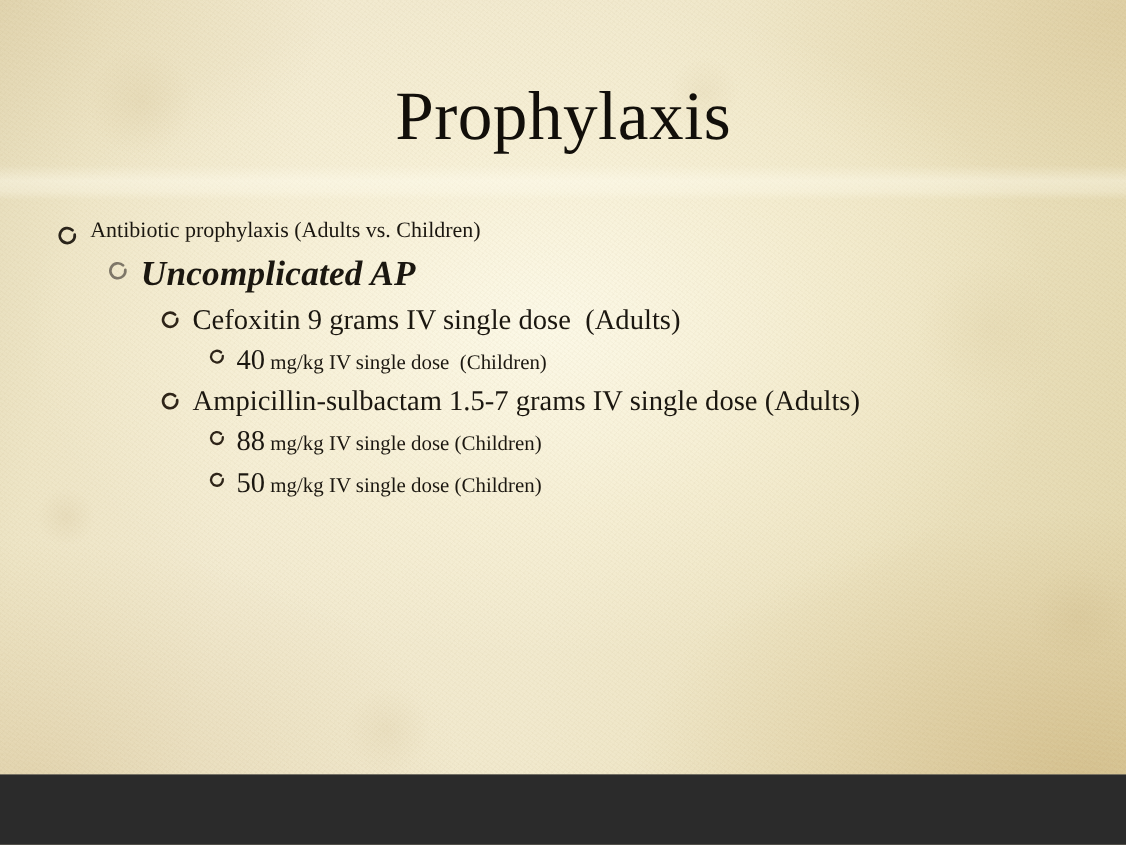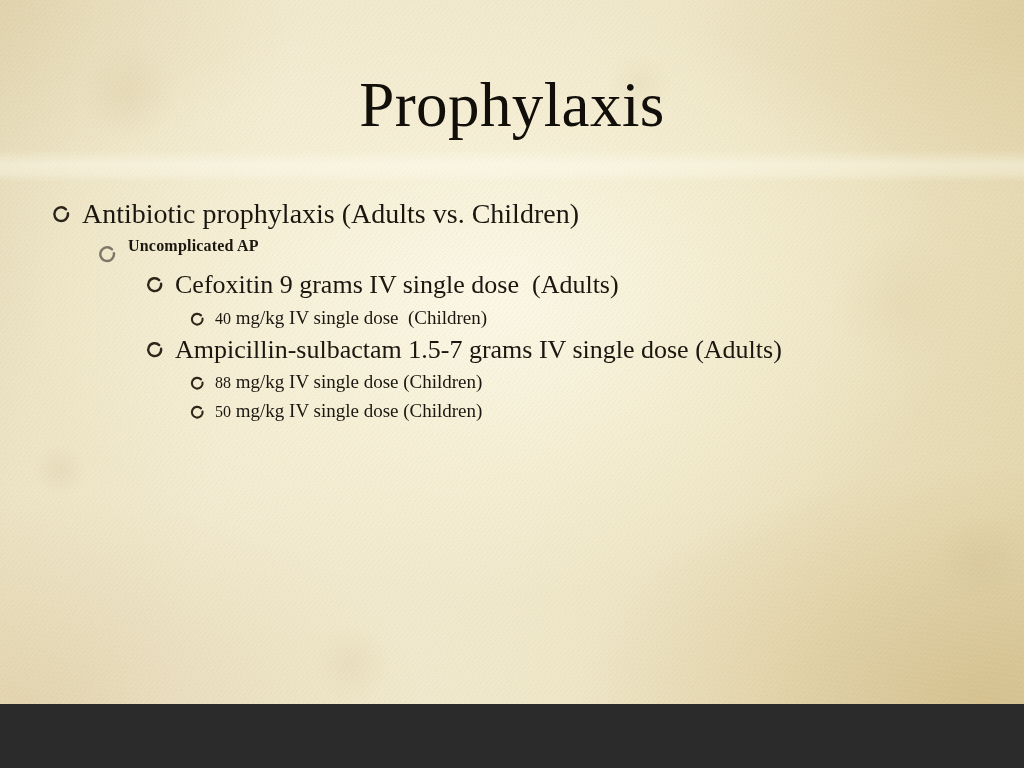--- a/index.html
+++ b/index.html
@@ -138,37 +138,37 @@
   .bullet svg { display: block; }
 
   .txt {
     flex: 1 1 auto;
     white-space: pre-wrap;
   }
 
   
   .lvl1            { margin-bottom: 4px; }
   .lvl1 .bullet    { width: 30px; padding-top: 9px; }
-  .lvl1 .txt       { font-size: 28px; line-height: 1.30; }
+  .lvl1 .txt       { font-size: 20px; line-height: 1.30; }
 
   
   .lvl2            { margin-left: 46px; margin-bottom: 4px; }
   .lvl2 .bullet    { width: 30px; padding-top: 9px; }
-  .lvl2 .txt       { font-size: 16px; line-height: 1.30; font-weight: 700; letter-spacing: 0.2px; }
+  .lvl2 .txt       { font-size: 32px; line-height: 1.30; font-weight: 700; letter-spacing: 0.2px; font-style: italic; }
 
   
   .lvl3            { margin-left: 94px; margin-bottom: 3px; }
   .lvl3 .bullet    { width: 29px; padding-top: 8px; }
   .lvl3 .txt       { font-size: 26px; line-height: 1.28; }
 
   
   .lvl4            { margin-left: 138px; margin-bottom: 3px; }
   .lvl4 .bullet    { width: 25px; padding-top: 7px; }
   .lvl4 .txt       { font-size: 19px; line-height: 1.34; }
-  .lvl4 .num       { font-size: 16px; }
+  .lvl4 .num       { font-size: 26px; }
 
   .ring-dark  { color: #2a241a; }
   .ring-gray  { color: #7e7768; }
   .ring-brown { color: #2e2418; }
 </style>
 </head>
 <body>
 
 <div id="slide">
 

